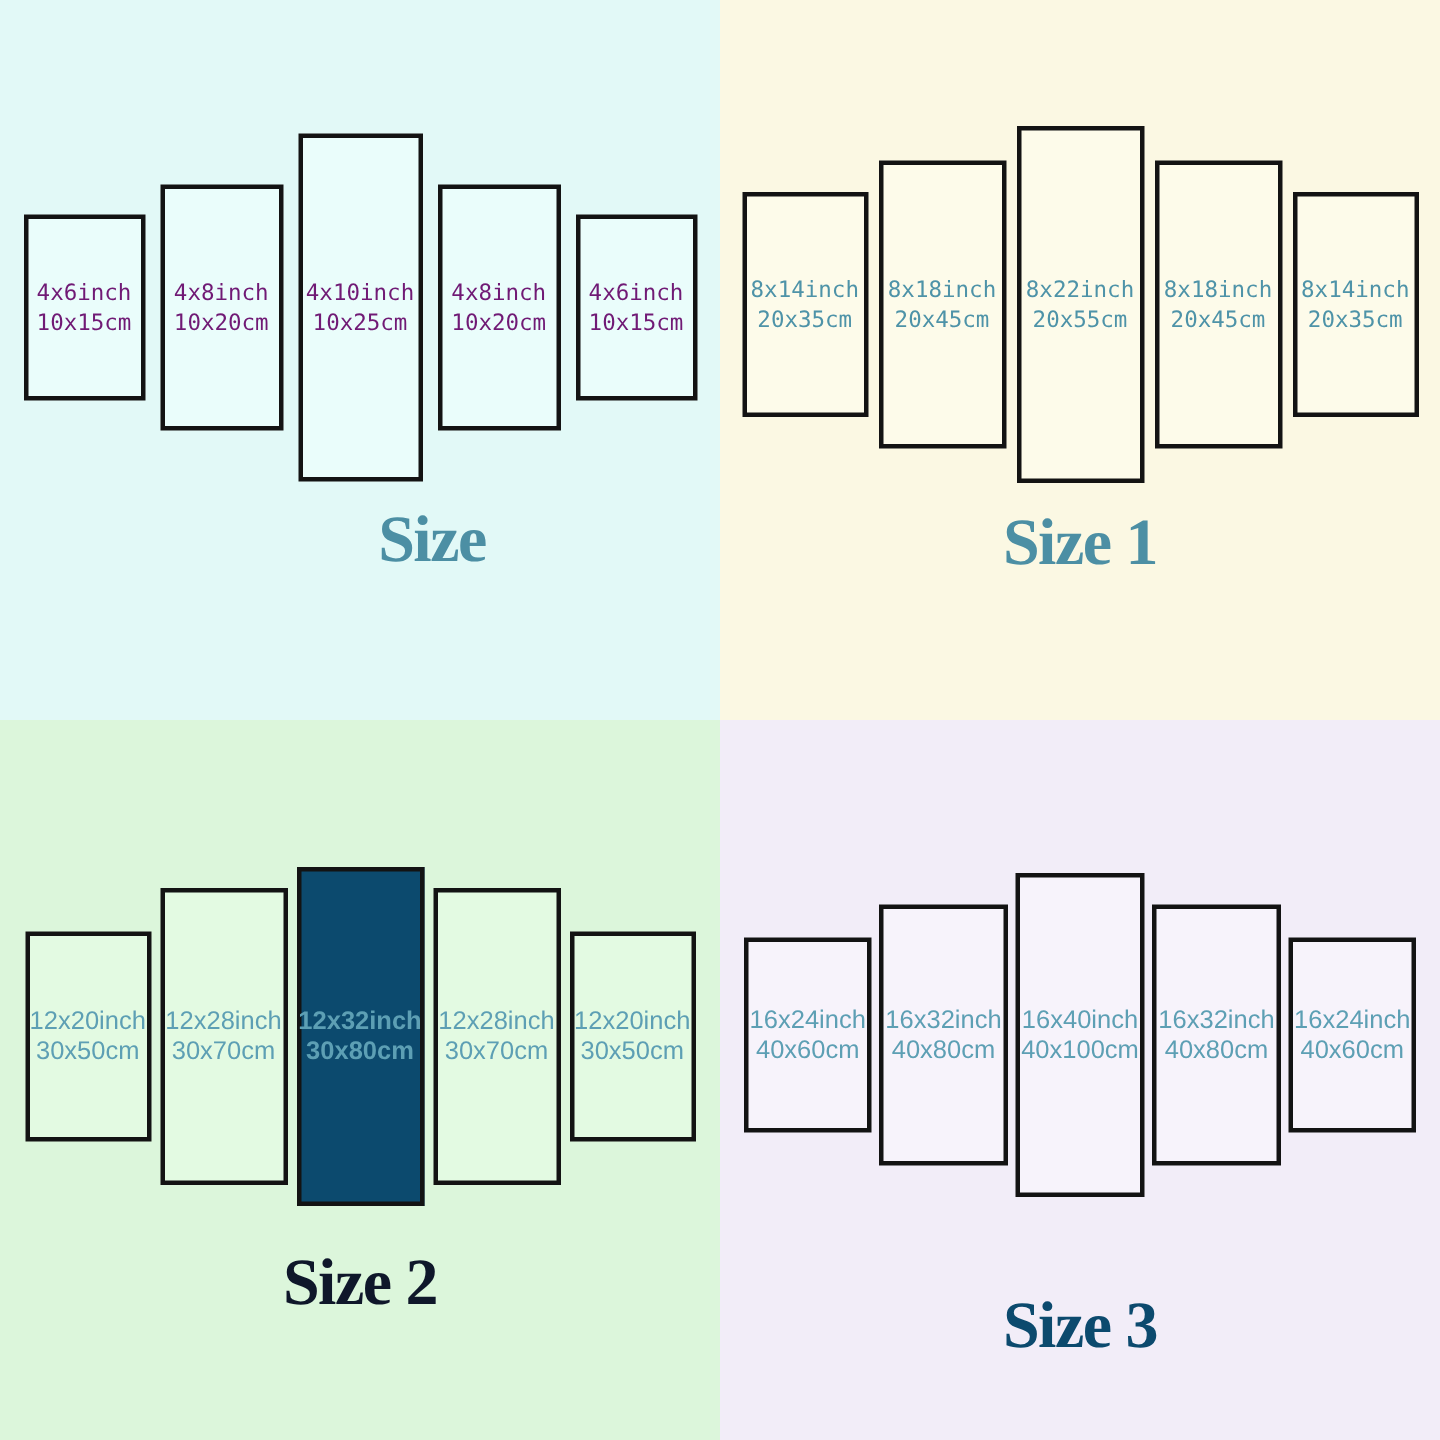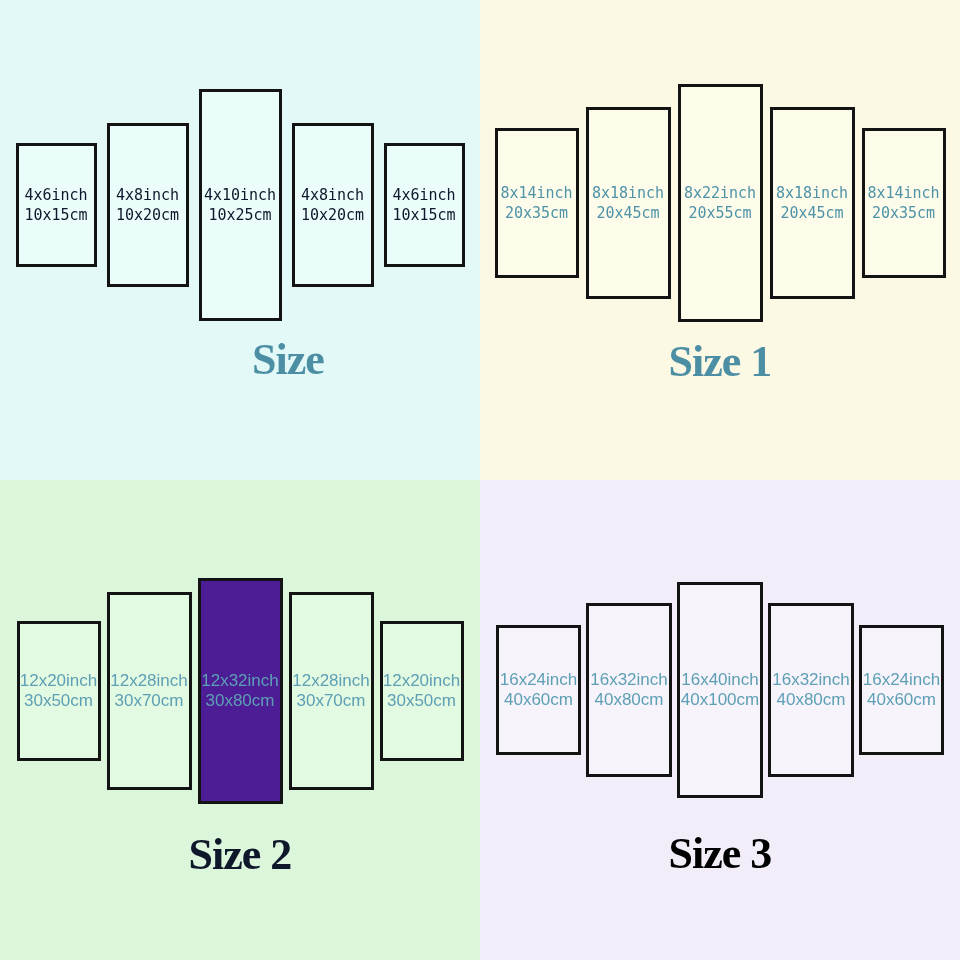--- a/index.html
+++ b/index.html
@@ -74,21 +74,21 @@
   .q1 .size-title { top: 340px; }
   .q2 .size-title { top: 353px; }
   .q3 .size-title { top: 352px; }
 </style>
 </head>
 <body>
 
 <div class="board">
 
   <section class="quadrant q0" style="background-color: rgb(226, 249, 247);">
-    <div class="panel-row" style="color: #0f172a;">
+    <div class="panel-row" style="color: #701a75;">
       <div class="panel" style="background-color: rgb(234, 253, 251); border-color: rgb(19, 19, 19);">
         <div class="panel-label">
           <span>4x6inch</span>
           <span>10x15cm</span>
         </div>
       </div>
       <div class="panel" style="background-color: rgb(234, 253, 251); border-color: rgb(19, 19, 19);">
         <div class="panel-label">
           <span>4x8inch</span>
           <span>10x20cm</span>
@@ -159,21 +159,21 @@
           <span>12x20inch</span>
           <span>30x50cm</span>
         </div>
       </div>
       <div class="panel" style="background-color: rgb(227, 250, 226); border-color: rgb(19, 19, 19);">
         <div class="panel-label">
           <span>12x28inch</span>
           <span>30x70cm</span>
         </div>
       </div>
-      <div class="panel" style="background-color: #4c1d95; border-color: rgb(19, 19, 19);">
+      <div class="panel" style="background-color: #0c4a6e; border-color: rgb(19, 19, 19); font-weight: bold;">
         <div class="panel-label">
           <span>12x32inch</span>
           <span>30x80cm</span>
         </div>
       </div>
       <div class="panel" style="background-color: rgb(227, 250, 226); border-color: rgb(19, 19, 19);">
         <div class="panel-label">
           <span>12x28inch</span>
           <span>30x70cm</span>
         </div>
@@ -214,16 +214,16 @@
           <span>40x80cm</span>
         </div>
       </div>
       <div class="panel" style="background-color: rgb(247, 243, 251); border-color: rgb(19, 19, 19);">
         <div class="panel-label">
           <span>16x24inch</span>
           <span>40x60cm</span>
         </div>
       </div>
     </div>
-    <h2 class="size-title" style="color: #000000;">Size 3</h2>
+    <h2 class="size-title" style="color: #0c4a6e; margin-top: 30px;">Size 3</h2>
   </section>
 
 </div>
 
 </body></html>

